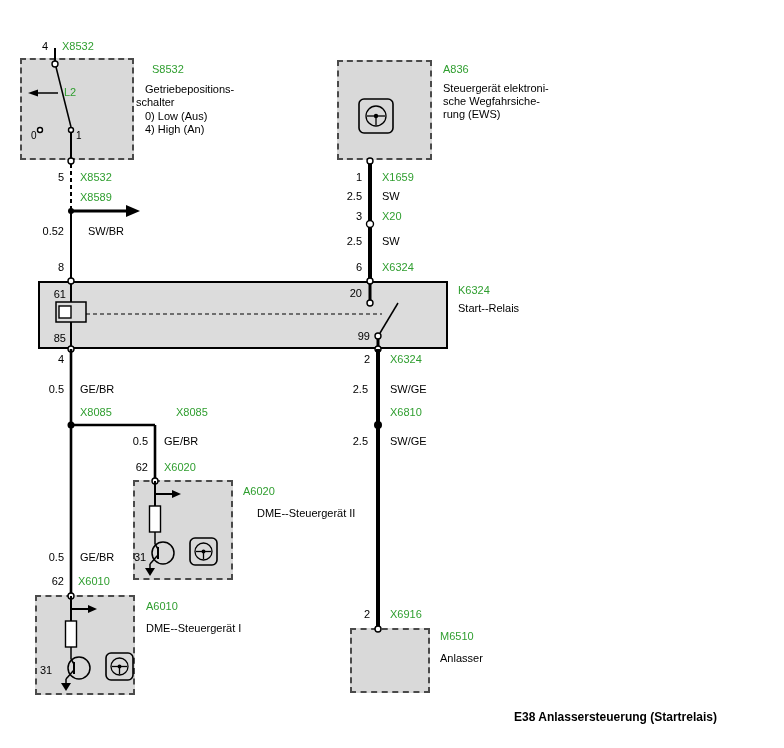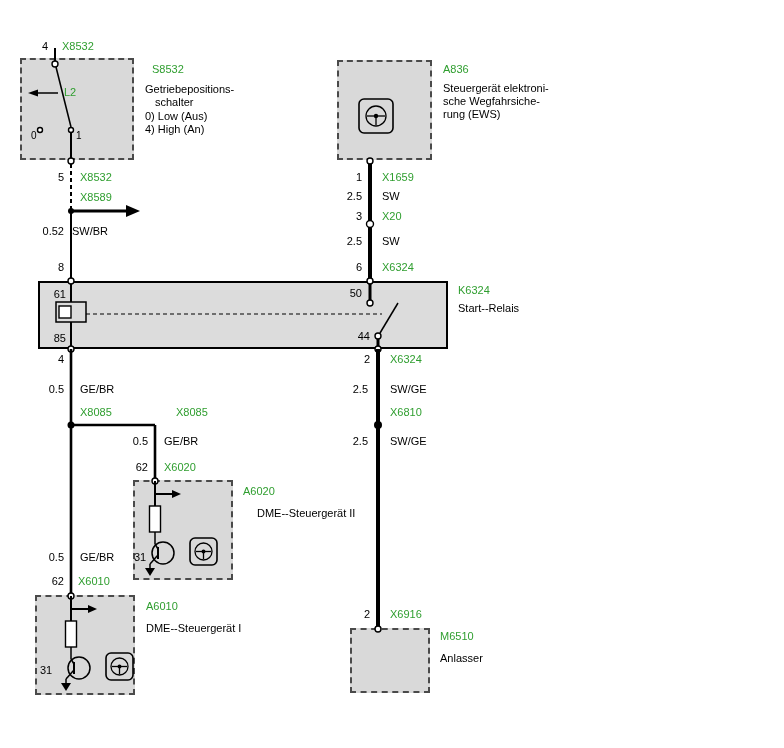--- a/index.html
+++ b/index.html
@@ -148,49 +148,49 @@
     </g>
   </svg>
 
   <div class="lb ra" style="left:24px;top:40px;width:24px">4</div>
   <div class="lb g" style="left:62px;top:40px">X8532</div>
   <div class="lb g" style="left:64px;top:86px">L2</div>
   <div class="lb sm" style="left:31px;top:129px">0</div>
   <div class="lb sm" style="left:76px;top:129px">1</div>
   <div class="lb g" style="left:152px;top:63px">S8532</div>
   <div class="lb" style="left:145px;top:83px">Getriebepositions-</div>
-  <div class="lb" style="left:155px;top:96px">schalter</div>
+  <div class="lb" style="left:136px;top:96px">schalter</div>
   <div class="lb" style="left:145px;top:110px">0) Low (Aus)</div>
   <div class="lb" style="left:145px;top:123px">4) High (An)</div>
   <div class="lb ra" style="left:40px;top:171px;width:24px">5</div>
   <div class="lb g" style="left:80px;top:171px">X8532</div>
   <div class="lb g" style="left:80px;top:191px">X8589</div>
   <div class="lb ra" style="left:28px;top:225px;width:36px">0.52</div>
-  <div class="lb" style="left:72px;top:225px">SW/BR</div>
+  <div class="lb" style="left:88px;top:225px">SW/BR</div>
   <div class="lb ra" style="left:40px;top:261px;width:24px">8</div>
 
   <div class="lb g" style="left:443px;top:63px">A836</div>
   <div class="lb" style="left:443px;top:82px">Steuergerät elektroni-</div>
   <div class="lb" style="left:443px;top:95px">sche Wegfahrsiche-</div>
   <div class="lb" style="left:443px;top:108px">rung (EWS)</div>
   <div class="lb ra" style="left:338px;top:171px;width:24px">1</div>
   <div class="lb g" style="left:382px;top:171px">X1659</div>
   <div class="lb ra" style="left:330px;top:190px;width:32px">2.5</div>
   <div class="lb" style="left:382px;top:190px">SW</div>
   <div class="lb ra" style="left:338px;top:210px;width:24px">3</div>
   <div class="lb g" style="left:382px;top:210px">X20</div>
   <div class="lb ra" style="left:330px;top:235px;width:32px">2.5</div>
   <div class="lb" style="left:382px;top:235px">SW</div>
   <div class="lb ra" style="left:338px;top:261px;width:24px">6</div>
   <div class="lb g" style="left:382px;top:261px">X6324</div>
 
   <div class="lb ra" style="left:42px;top:288px;width:24px">61</div>
-  <div class="lb ra" style="left:334px;top:287px;width:28px">50</div>
+  <div class="lb ra" style="left:334px;top:287px;width:28px">20</div>
   <div class="lb ra" style="left:42px;top:332px;width:24px">85</div>
-  <div class="lb ra" style="left:342px;top:330px;width:28px">44</div>
+  <div class="lb ra" style="left:342px;top:330px;width:28px">99</div>
   <div class="lb g" style="left:458px;top:284px">K6324</div>
   <div class="lb" style="left:458px;top:302px">Start--Relais</div>
 
   <div class="lb ra" style="left:40px;top:353px;width:24px">4</div>
   <div class="lb ra" style="left:28px;top:383px;width:36px">0.5</div>
   <div class="lb" style="left:80px;top:383px">GE/BR</div>
   <div class="lb g" style="left:80px;top:406px">X8085</div>
   <div class="lb g" style="left:176px;top:406px">X8085</div>
   <div class="lb ra" style="left:112px;top:435px;width:36px">0.5</div>
   <div class="lb" style="left:164px;top:435px">GE/BR</div>
@@ -212,13 +212,14 @@
   <div class="lb ra" style="left:336px;top:383px;width:32px">2.5</div>
   <div class="lb" style="left:390px;top:383px">SW/GE</div>
   <div class="lb g" style="left:390px;top:406px">X6810</div>
   <div class="lb ra" style="left:336px;top:435px;width:32px">2.5</div>
   <div class="lb" style="left:390px;top:435px">SW/GE</div>
   <div class="lb ra" style="left:346px;top:608px;width:24px">2</div>
   <div class="lb g" style="left:390px;top:608px">X6916</div>
   <div class="lb g" style="left:440px;top:630px">M6510</div>
   <div class="lb" style="left:440px;top:652px">Anlasser</div>
 
+  <div class="lb ft" style="left:514px;top:711px">E38 Anlassersteuerung (Startrelais)</div>
 </div>
 
 </body></html>

